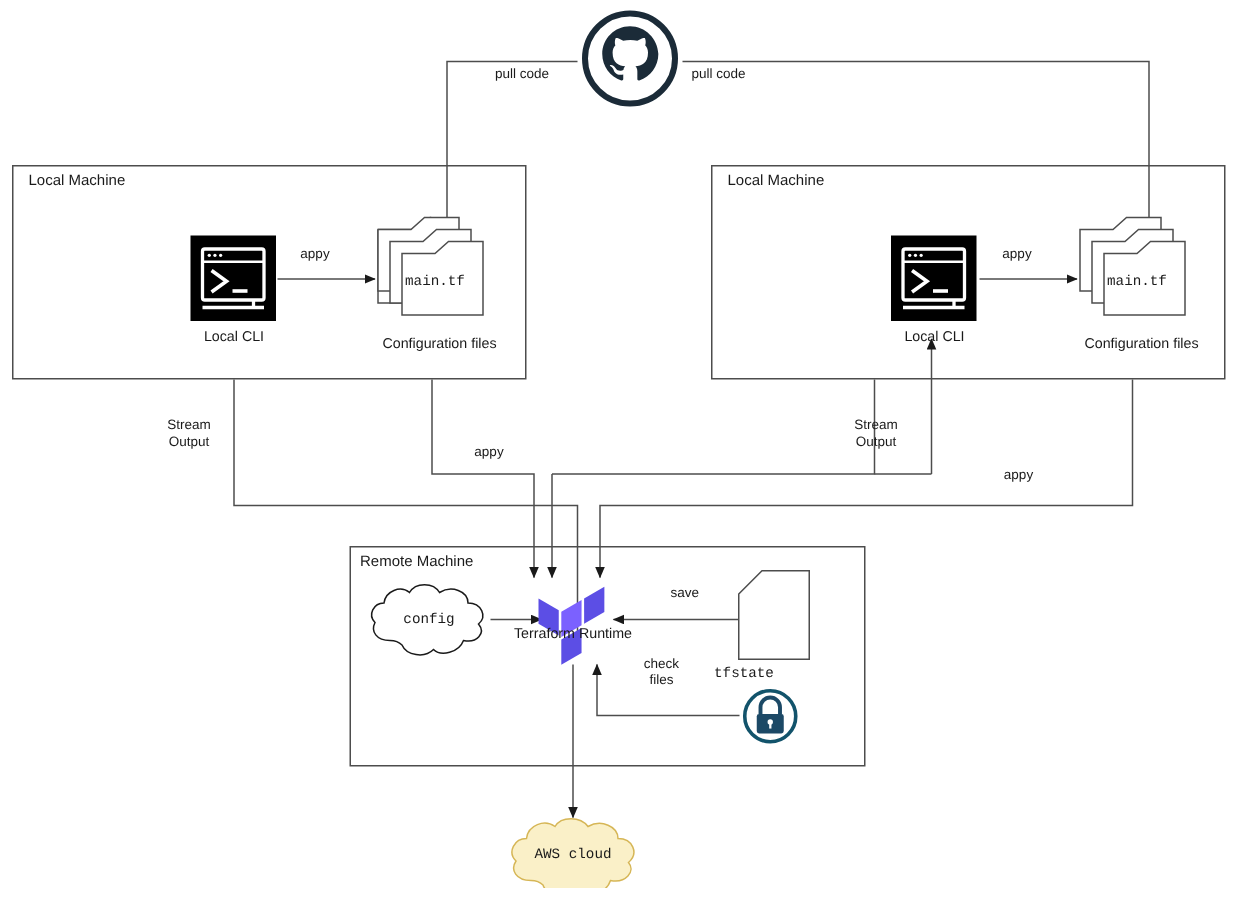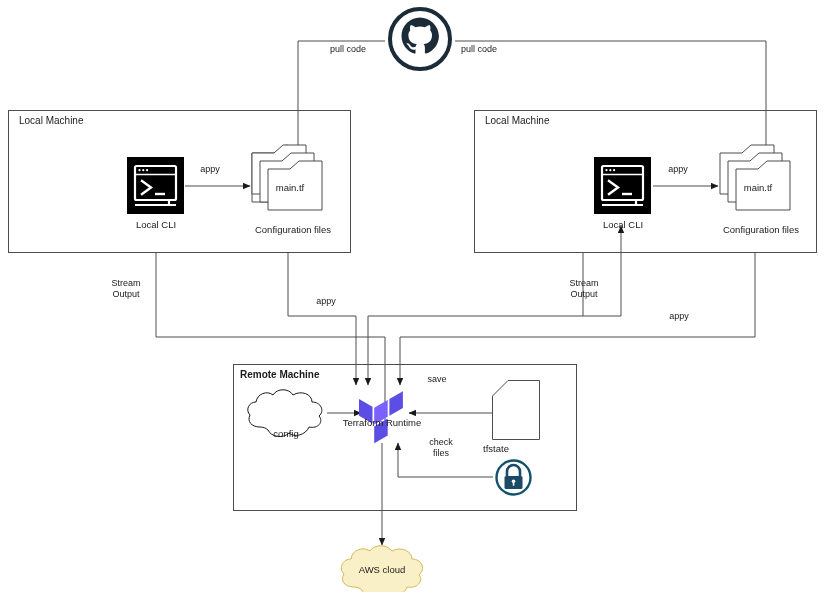--- a/index.html
+++ b/index.html
@@ -51,20 +51,21 @@
     color: #1a1a1a;
     text-align: center;
     white-space: nowrap;
   }
   .inner-label {
     position: absolute;
     font-size: 9.5px;
     color: #1a1a1a;
     text-align: center;
     white-space: nowrap;
+    font-family: Liberation Mono, monospace;
   }
   svg { display: block; overflow: visible; }
 </style>
 </head>
 <body>
 
 <div id="canvas">
 
   <svg id="wires" viewBox="0 0 825 606" width="825" height="606">
     <defs>
@@ -187,50 +188,50 @@
   <div class="edge-label" style="left:649px; top:164px; width:58px;">appy</div>
 
   <div class="edge-label" style="left:95px; top:278px; width:62px;">Stream
 Output</div>
   <div class="edge-label" style="left:300px; top:296px; width:52px;">appy</div>
   <div class="edge-label" style="left:553px; top:278px; width:62px;">Stream
 Output</div>
   <div class="edge-label" style="left:653px; top:311px; width:52px;">appy</div>
 
   <div class="container-box" style="left:233px; top:364px; width:344px; height:147px;"></div>
-  <div class="container-label" style="left:240px; top:369px;font-weight:bold;">Remote Machine</div>
+  <div class="container-label" style="left:240px; top:369px;">Remote Machine</div>
 
   <div class="node" style="left:244px; top:386px;">
     <svg width="84" height="56" viewBox="0 0 84 56">
       <path d="M16,41 C7,41 3,35 6,29 C1,24 5,16 12,16 C13,8 23,4 29,9
                C33,2 45,2 49,9 C57,4 68,8 68,16 C77,16 81,25 75,30
                C80,36 74,43 65,41 C62,49 50,52 45,47
                C39,53 27,51 24,44 C22,42 19,41 16,41 Z" fill="#ffffff" stroke="#1a1a1a" stroke-width="1"></path>
     </svg>
   </div>
-  <div class="inner-label" style="left:254px; top:428px; width:64px;">config</div>
+  <div class="inner-label" style="left:254px; top:407px; width:64px;">config</div>
 
   <div class="node" style="left:358px; top:390px;">
     <svg width="46" height="52" viewBox="0 0 46 52">
       <polygon points="1,9 14.5,16.8 14.5,33.6 1,25.8" fill="#5c4ee5"></polygon>
       <polygon points="16.2,17.8 29.7,10 29.7,26.8 16.2,34.6" fill="#7b61ff"></polygon>
       <polygon points="31.4,9 44.9,1.2 44.9,18 31.4,25.8" fill="#5c4ee5"></polygon>
       <polygon points="16.2,36.4 29.7,28.6 29.7,45.4 16.2,53.2" fill="#5c4ee5"></polygon>
     </svg>
   </div>
   <div class="node-caption" style="left:330px; top:417px; width:104px;">Terraform Runtime</div>
 
   <div class="node" style="left:492px; top:380px;">
     <svg width="48" height="60" viewBox="0 0 48 60">
       <path d="M0.5,16 L16,0.5 L47.5,0.5 L47.5,59.5 L0.5,59.5 Z" fill="#ffffff" stroke="#4d4d4d" stroke-width="1"></path>
     </svg>
   </div>
   <div class="inner-label" style="left:472px; top:404px; width:48px;margin-top:39px;">tfstate</div>
 
-  <div class="edge-label" style="left:408px; top:374px; width:58px;">save</div>
+  <div class="edge-label" style="left:408px; top:390px; width:58px;text-align:right;">save</div>
 
   <div class="node" style="left:494px; top:458px;">
     <svg width="39" height="39" viewBox="0 0 39 39">
       <circle cx="19.5" cy="19.5" r="17" fill="#ffffff" stroke="#12536b" stroke-width="2.4"></circle>
       <path d="M13,18 L13,13.5 A6.5,6.5 0 0 1 26,13.5 L26,18" fill="none" stroke="#1c4966" stroke-width="2.6"></path>
       <rect x="10.5" y="18" width="18" height="13" rx="1.6" fill="#1c4966"></rect>
       <circle cx="19.5" cy="23.3" r="1.8" fill="#ffffff"></circle>
       <rect x="18.8" y="23.3" width="1.5" height="4.4" fill="#ffffff"></rect>
     </svg>
   </div>

